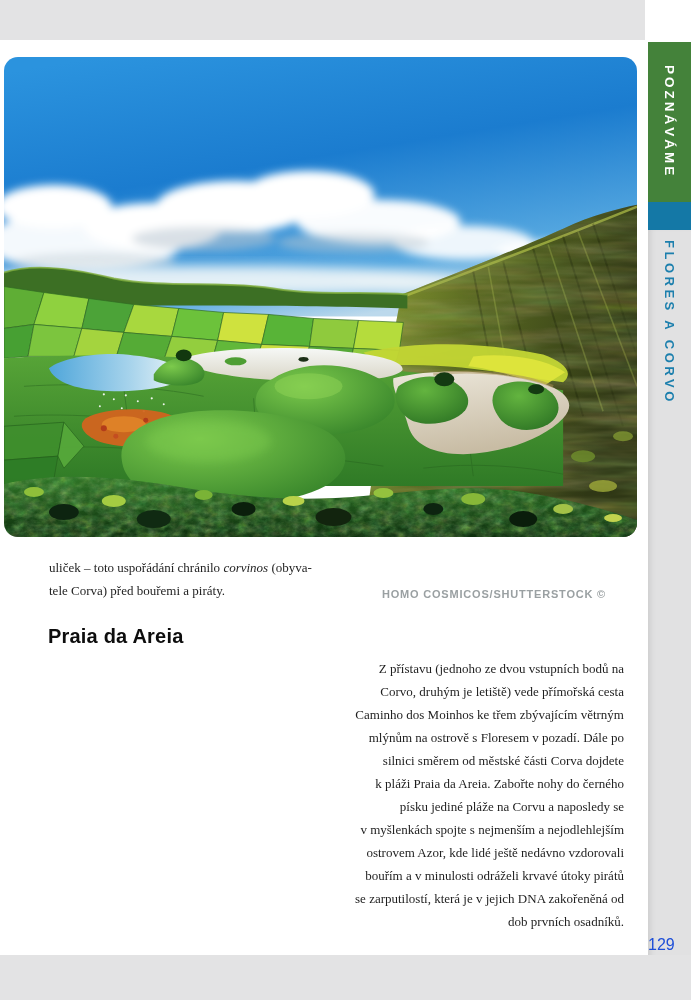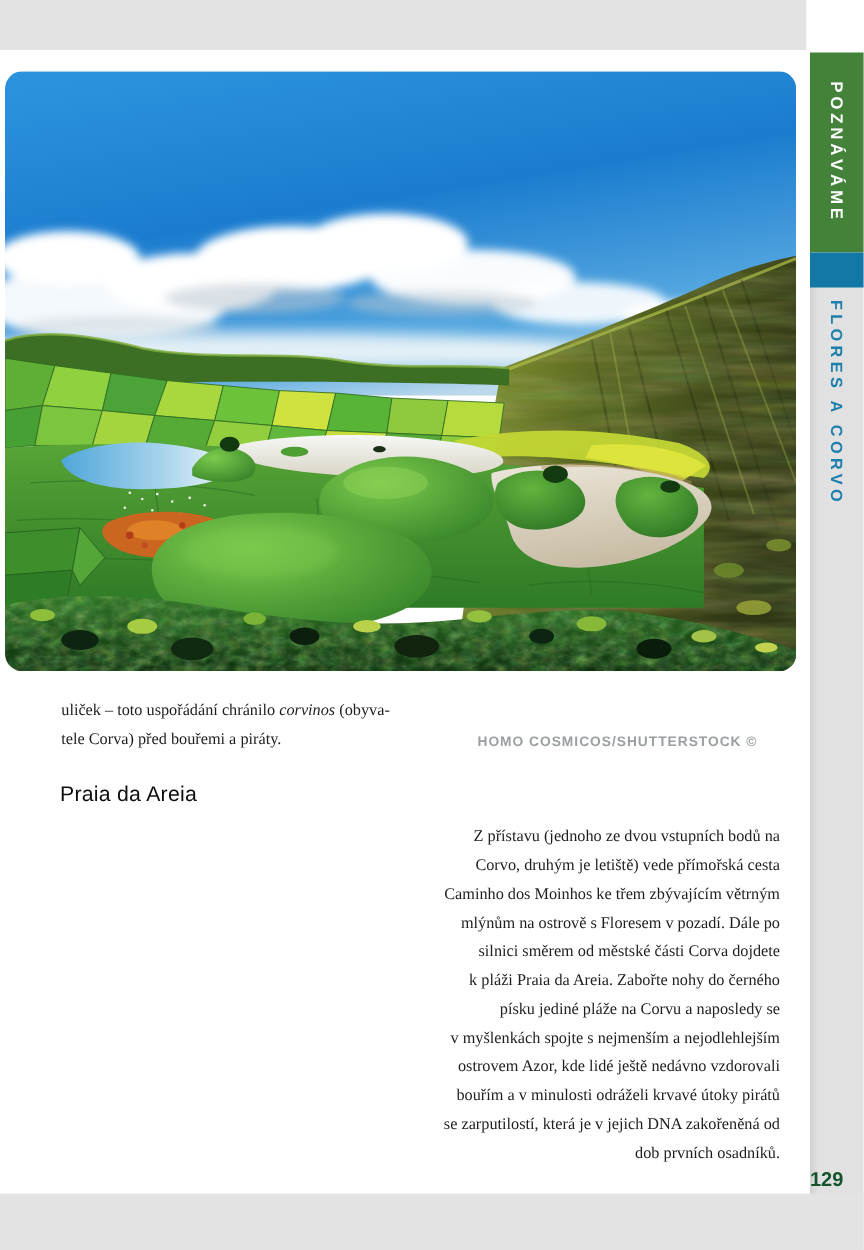--- a/index.html
+++ b/index.html
@@ -14,34 +14,34 @@
   .side-strip{position:absolute;left:648px;top:0;width:43px;height:1000px;background:#ffffff;}
   .side-gray{position:absolute;left:0;top:229px;width:43px;height:771px;background:#e1e1e2;
              box-shadow:inset 5px 0 6px -3px rgba(0,0,0,0.10);}
   .tab-green{position:absolute;left:0;top:42px;width:43px;height:160px;background:#44823a;
              display:flex;align-items:center;justify-content:center;}
   .tab-blue{position:absolute;left:0;top:202px;width:43px;height:28px;background:#1478a6;}
   .vtext{writing-mode:vertical-rl;text-orientation:mixed;white-space:nowrap;}
   .chapter-label{color:#ffffff;font-weight:bold;font-size:13.5px;letter-spacing:3px;}
   .section-label{position:absolute;left:50%;transform:translateX(-50%);top:240px;
                  color:#1c7fad;font-weight:bold;font-size:13px;letter-spacing:3.5px;}
-  .page-number{position:absolute;left:648px;top:936px;font-size:16px;font-weight:bold;color:#14532d;z-index:5;}
+  .page-number{position:absolute;left:648px;top:936px;font-size:16px;font-weight:normal;color:#1d4ed8;z-index:5;}
 
   
   .photo-wrap{position:absolute;left:4px;top:57px;width:633px;height:480px;border-radius:14px;overflow:hidden;}
   .photo-wrap svg{display:block;width:633px;height:480px;}
   .credit{position:absolute;left:306px;top:541px;width:300px;text-align:right;
           font-size:11px;font-weight:bold;letter-spacing:0.8px;color:#9aa0a2;margin-top:47px;}
 
   
   .serif{font-family:"Liberation Serif", serif;font-size:13px;line-height:23px;color:#1e1e1e;
          white-space:pre-line;margin:0;}
   .para1{position:absolute;left:49px;top:556px;width:560px;}
-  .heading{position:absolute;left:48px;top:624px;margin:0;font-size:17px;line-height:24px;
-           font-weight:normal;color:#0d0d0d;letter-spacing:0.2px;font-family:"Liberation Sans",sans-serif;}
+  .heading{position:absolute;left:48px;top:624px;margin:0;font-size:20px;line-height:24px;
+           font-weight:bold;color:#0d0d0d;letter-spacing:0.2px;font-family:"Liberation Sans",sans-serif;}
   .para2{position:absolute;left:49px;top:657px;width:575px;text-align:right;}
 </style>
 </head>
 <body>
 
 <div>
 
   <div class="top-strip"></div>
 
   <div class="photo-wrap">

